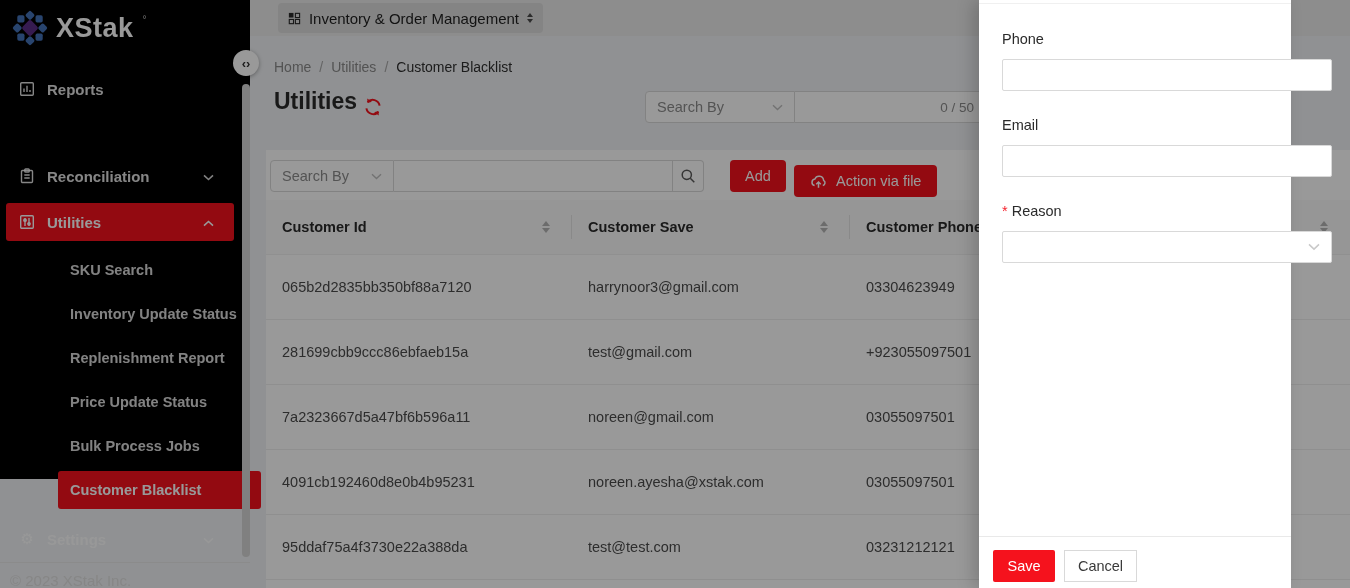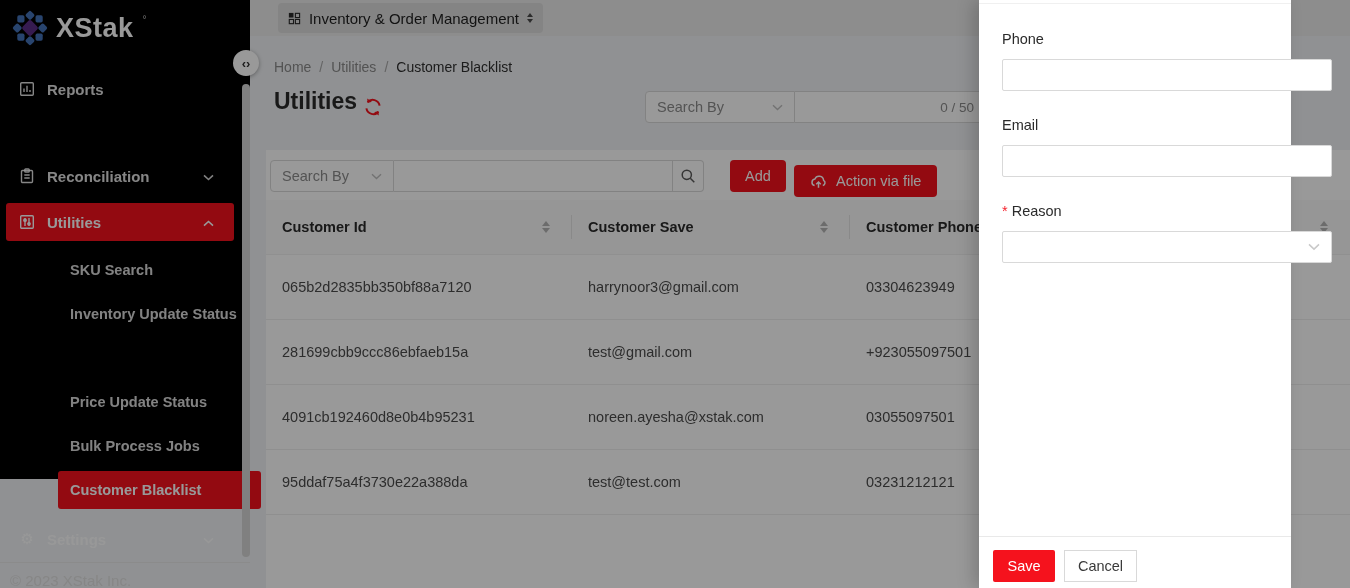--- a/index.html
+++ b/index.html
@@ -157,20 +157,23 @@
         </svg>
     </span>
   </div>
 
   <div class="sub-item" style="top:252px;">
     <span class="slabel">SKU Search</span>
   </div>
   <div class="sub-item" style="top:296px;">
     <span class="slabel">Inventory Update Status</span>
   </div>
+  <div class="sub-item" style="top:340px;">
+    <span class="slabel">Replenishment Report</span>
+  </div>
   <div class="sub-item" style="top:384px;">
     <span class="slabel">Price Update Status</span>
   </div>
   <div class="sub-item" style="top:428px;">
     <span class="slabel">Bulk Process Jobs</span>
   </div>
   <div class="sub-item active" style="top:471px;">
     <span class="slabel">Customer Blacklist</span>
   </div>
 
@@ -298,20 +301,25 @@
           <td>065b2d2835bb350bf88a7120</td>
           <td>harrynoor3@gmail.com</td>
           <td>03304623949</td>
         </tr>
         <tr>
           <td>281699cbb9ccc86ebfaeb15a</td>
           <td>test@gmail.com</td>
           <td>+923055097501</td>
         </tr>
         <tr>
+          <td>7a2323667d5a47bf6b596a11</td>
+          <td>noreen@gmail.com</td>
+          <td>03055097501</td>
+        </tr>
+        <tr>
           <td>4091cb192460d8e0b4b95231</td>
           <td>noreen.ayesha@xstak.com</td>
           <td>03055097501</td>
         </tr>
         <tr>
           <td>95ddaf75a4f3730e22a388da</td>
           <td>test@test.com</td>
           <td>03231212121</td>
         </tr>
       </tbody>

